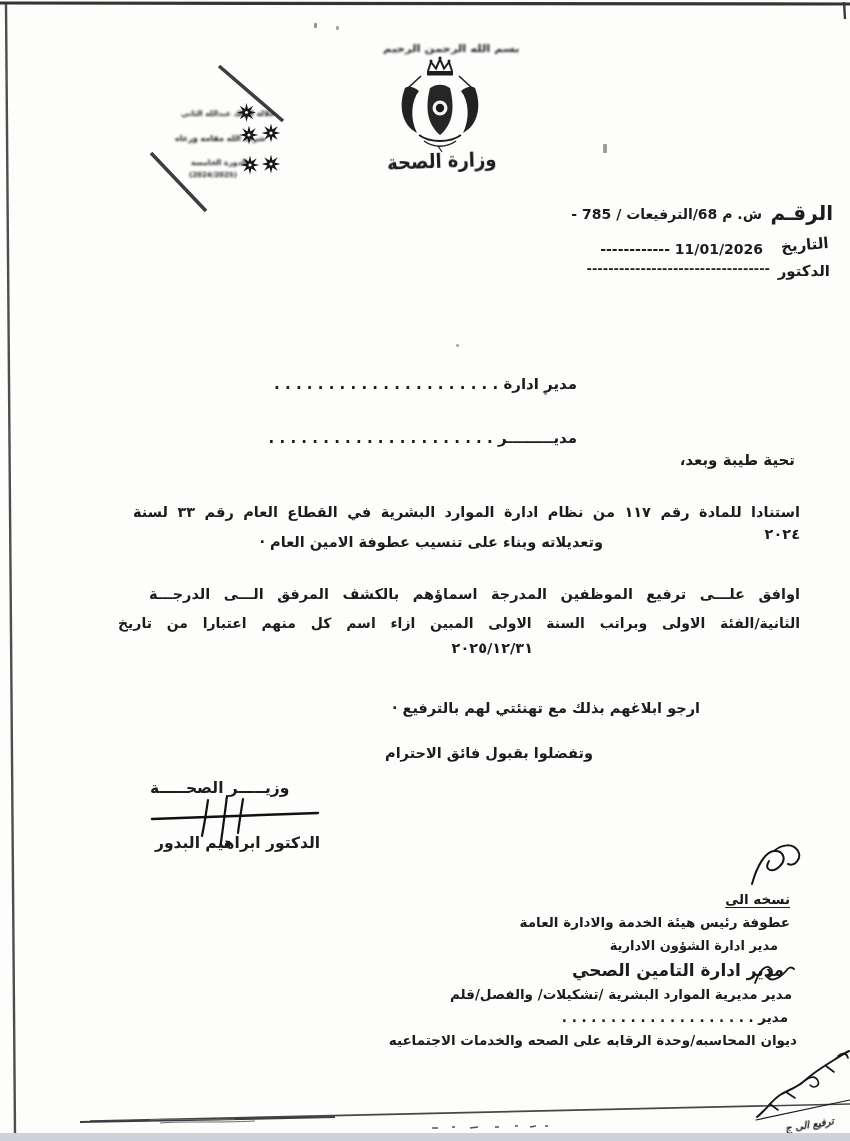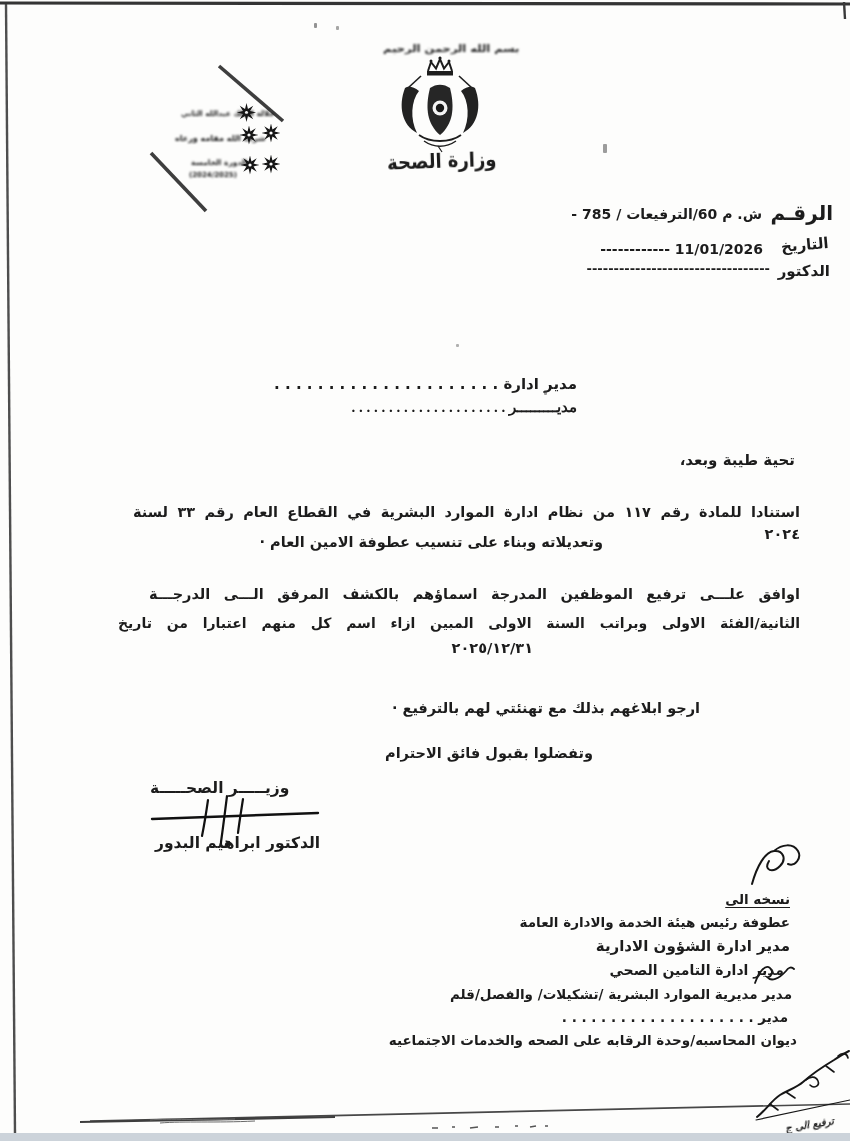--- a/index.html
+++ b/index.html
@@ -92,30 +92,30 @@
 <div class="t b1" style="top:150px;left:387px;font-size:18px;transform:rotate(-2deg) scaleY(1.12);letter-spacing:-1px;">وزارة الصحة</div>
 
 <div class="abs" style="left:145px;top:60px;width:175px;height:165px;">
   <div class="t b2" style="top:43px;left:36px;font-size:7.5px;">جلالة الملك عبدالله الثاني</div>
   <div class="t b2" style="top:68px;left:30px;font-size:8px;">شرف الله مقامه ورعاه</div>
   <div class="t b2" style="top:92px;left:46px;font-size:7.5px;">الدورة الخامسة</div>
   <div class="t b2" style="top:104px;left:44px;font-size:7px;direction:ltr;">(2024/2025)</div>
 </div>
 
 <div class="t" style="top:202px;right:17px;font-size:20px;">الرقـم</div>
-<div class="t" style="top:203px;right:88px;font-size:14px;">ش. م 60/الترفيعات / 785 -</div>
+<div class="t" style="top:203px;right:88px;font-size:14px;">ش. م 68/الترفيعات / 785 -</div>
 
 <div class="t" style="top:234px;right:21px;font-size:15px;transform:rotate(-5deg);">التاريخ</div>
 <div class="t" style="top:238px;right:87px;font-size:14px;">11/01/2026 ------------</div>
 
 <div class="t" style="top:260px;right:20px;font-size:15px;">الدكتور</div>
 <div class="t" style="top:258px;right:80px;font-size:13px;letter-spacing:0px;">----------------------------------</div>
 
 <div class="t" style="top:373px;right:273px;font-size:15px;">مدير ادارة . . . . . . . . . . . . . . . . . . . . .</div>
-<div class="t" style="top:396px;right:273px;font-size:15px;font-family:Liberation Serif, serif;">مديـــــــــر . . . . . . . . . . . . . . . . . . . . .</div>
+<div class="t" style="top:427px;right:273px;font-size:15px;">مديـــــــــر . . . . . . . . . . . . . . . . . . . . .</div>
 
 <div class="t" style="top:449px;right:55px;font-size:15px;">تحية طيبة وبعد،</div>
 
 <div class="t just" style="top:501px;right:50px;left:133px;font-size:14.5px;">استنادا للمادة رقم ١١٧ من نظام ادارة الموارد البشرية في القطاع العام رقم ٣٣ لسنة ٢٠٢٤</div>
 <div class="t" style="top:531px;right:247px;font-size:14.5px;">وتعديلاته وبناء على تنسيب عطوفة الامين العام ·</div>
 
 <div class="t just" style="top:583px;right:50px;left:133px;font-size:14.5px;margin-left:16px;">اوافق علـــى ترفيع الموظفين المدرجة اسماؤهم بالكشف المرفق الـــى الدرجـــة</div>
 <div class="t just" style="top:612px;right:50px;left:118px;font-size:14px;">الثانية/الفئة الاولى وبراتب السنة الاولى المبين ازاء اسم كل منهم اعتبارا من تاريخ</div>
 <div class="abs" style="top:640px;right:317px;direction:ltr;display:flex;gap:9px;white-space:nowrap;font-weight:700;font-size:14.5px;color:#1c1c1c;">
   <span>٢٠٢٥/١٢/٣١</span>
@@ -123,22 +123,22 @@
 
 <div class="t" style="top:697px;right:150px;font-size:14.5px;">ارجو ابلاغهم بذلك مع تهنئتي لهم بالترفيع ·</div>
 
 <div class="t" style="top:742px;right:257px;font-size:14.5px;">وتفضلوا بقبول فائق الاحترام</div>
 
 <div class="t" style="top:777px;left:150px;font-size:15.5px;">وزيـــــر الصحـــــة</div>
 <div class="t" style="top:832px;left:155px;font-size:15.5px;">الدكتور ابراهيم البدور</div>
 
 <div class="t underl" style="top:888px;right:60px;font-size:13.5px;">نسخه الى</div>
 <div class="t" style="top:911px;right:60px;font-size:13.5px;">عطوفة رئيس هيئة الخدمة والادارة العامة</div>
-<div class="t" style="top:935px;right:60px;font-size:15px;">مدير ادارة الشؤون الادارية</div>
-<div class="t" style="top:959px;right:66px;font-size:14px;">مدير ادارة التامين الصحي</div>
+<div class="t" style="top:935px;right:72px;font-size:13px;">مدير ادارة الشؤون الادارية</div>
+<div class="t" style="top:959px;right:66px;font-size:17px;">مدير ادارة التامين الصحي</div>
 <div class="t" style="top:983px;right:58px;font-size:13.5px;">مدير مديرية الموارد البشرية /تشكيلات/ والفصل/قلم</div>
 <div class="t" style="top:1006px;right:62px;font-size:13.5px;">مدير . . . . . . . . . . . . . . . . . . . .</div>
 <div class="t" style="top:1029px;right:53px;font-size:13.5px;">ديوان المحاسبه/وحدة الرقابه على الصحه والخدمات الاجتماعيه</div>
 
 <div class="t hand b1" style="top:1114px;left:785px;font-size:10px;transform:rotate(-9deg);">ترفيع الى ج</div>
 
 <div class="abs" style="left:0;top:1133px;width:850px;height:8px;background:#ccd3da;"></div>
 
 <div class="speck" style="left:314px;top:23px;width:3px;height:5px;opacity:.55;"></div>
 <div class="speck" style="left:336px;top:26px;width:3px;height:4px;opacity:.45;"></div>

